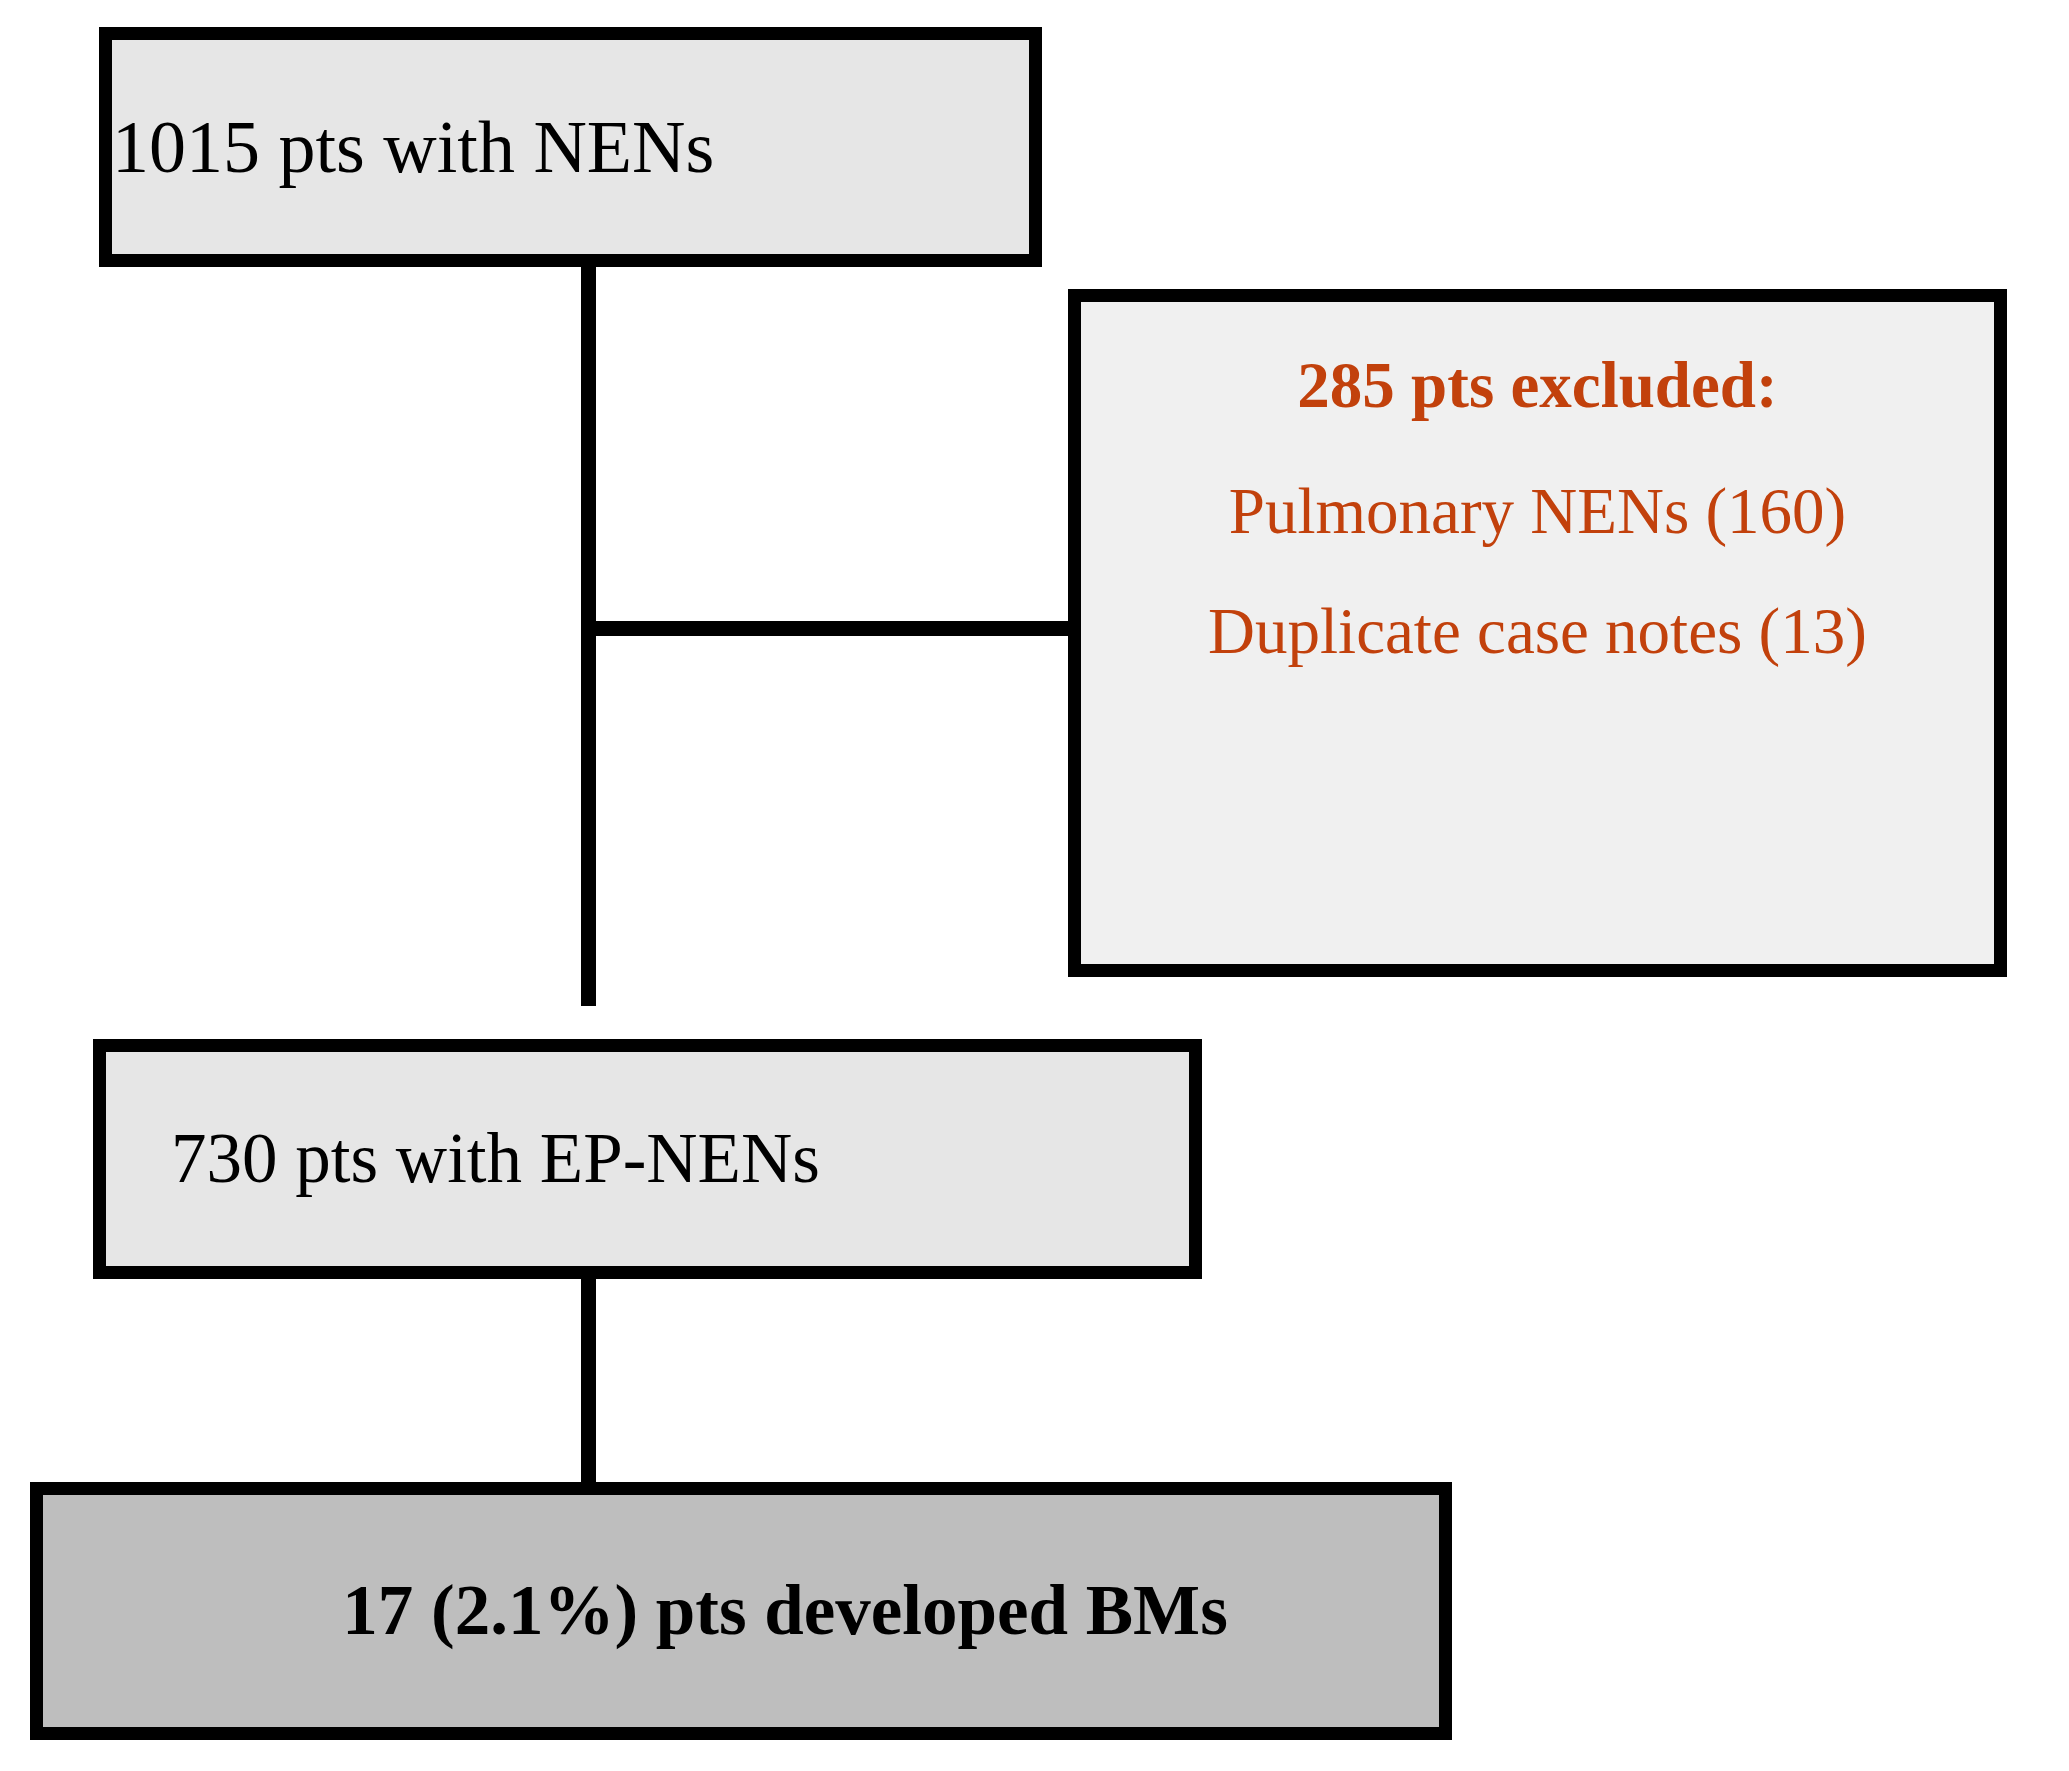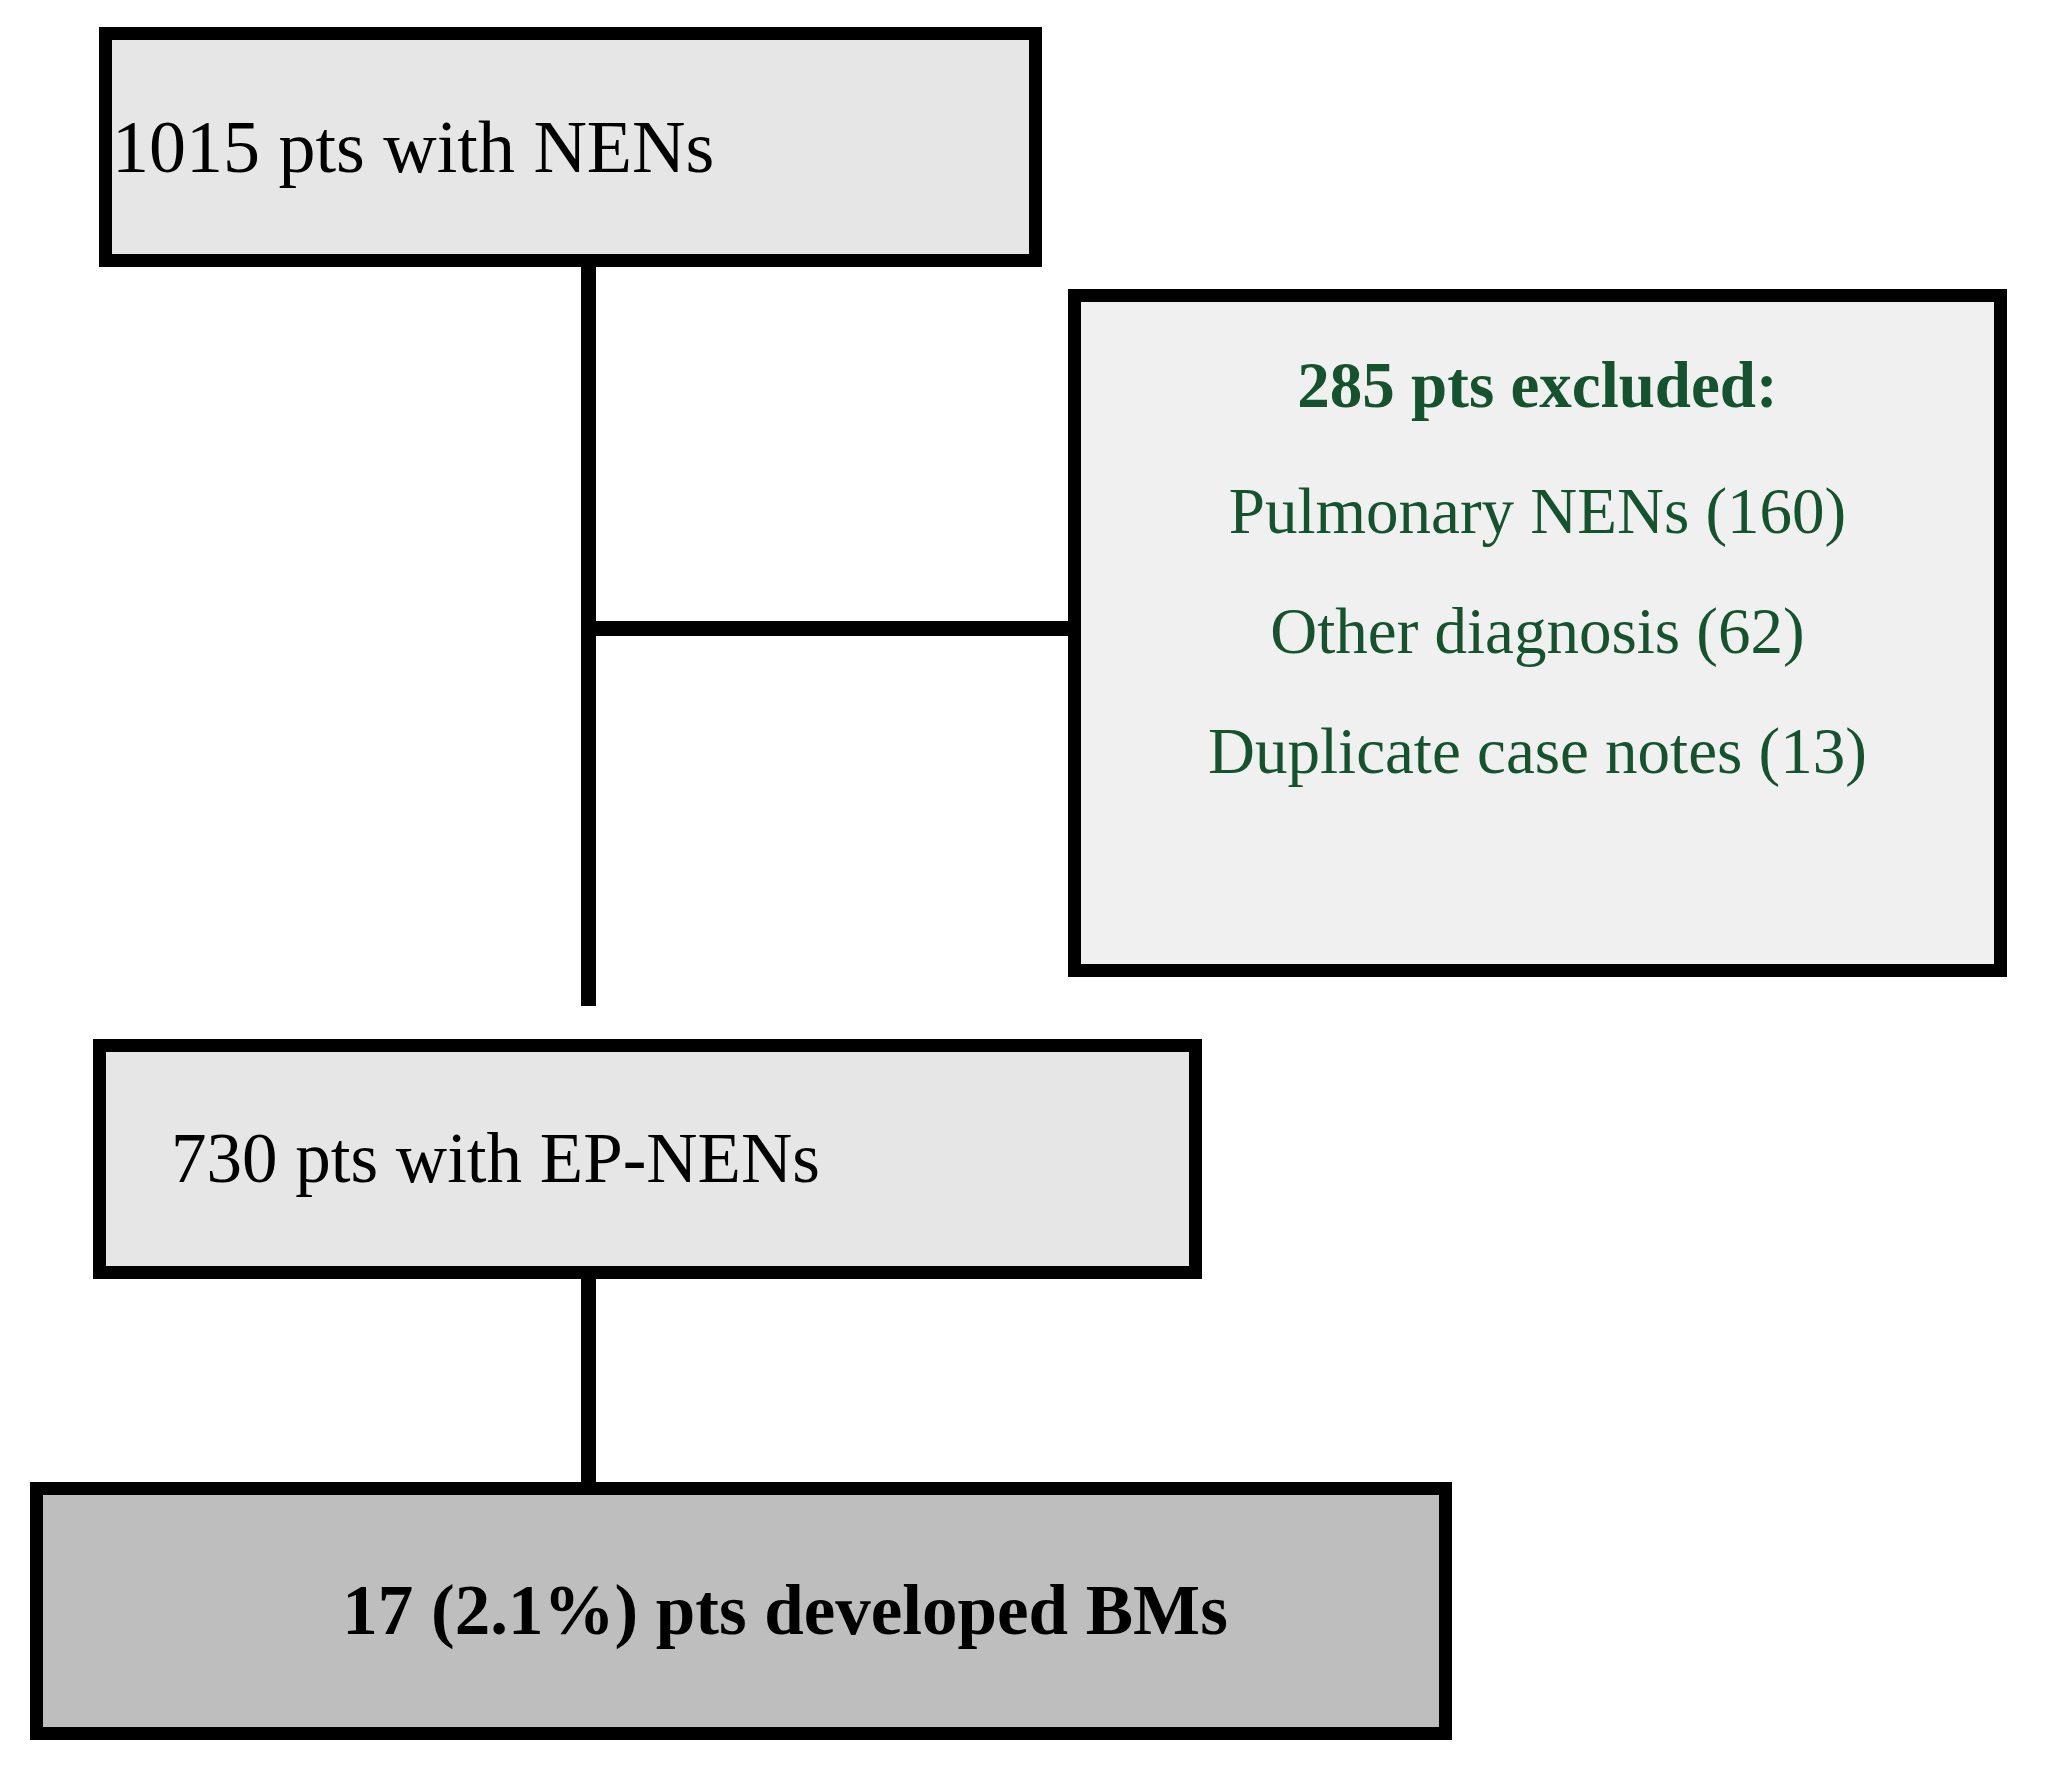--- a/index.html
+++ b/index.html
@@ -61,21 +61,21 @@
     display: flex;
     flex-direction: column;
     justify-content: flex-start;
     padding-top: 51px;
     box-sizing: border-box;
   }
   .excl-line {
     display: block;
     width: 100%;
     text-align: center;
-    color: #14532d;
+    color: #c2410c;
     white-space: nowrap;
     font-size: 65px;
     line-height: 1.0;
     padding-bottom: 55px;
   }
   .excl-line.heading {
     font-weight: bold;
     font-size: 65px;
     padding-bottom: 61px;
   }
@@ -147,21 +147,20 @@
   <div class="conn" id="conn-spine-bottom"></div>
 
   <div class="node" id="box-total">
     <span class="node-text">1015 pts with NENs</span>
   </div>
 
   <div class="node" id="box-excluded">
     <div class="excl-list">
       <span class="excl-line heading">285 pts excluded:</span>
       <span class="excl-line">Pulmonary NENs (160)</span>
-      <span class="excl-line">Other diagnosis (62)</span>
       <span class="excl-line">Duplicate case notes (13)</span>
     </div>
   </div>
 
   <div class="node" id="box-eligible">
     <span class="node-text">730 pts with EP-NENs</span>
   </div>
 
   <div class="node" id="box-outcome">
     <span class="node-text">17 (2.1%) pts developed BMs</span>

